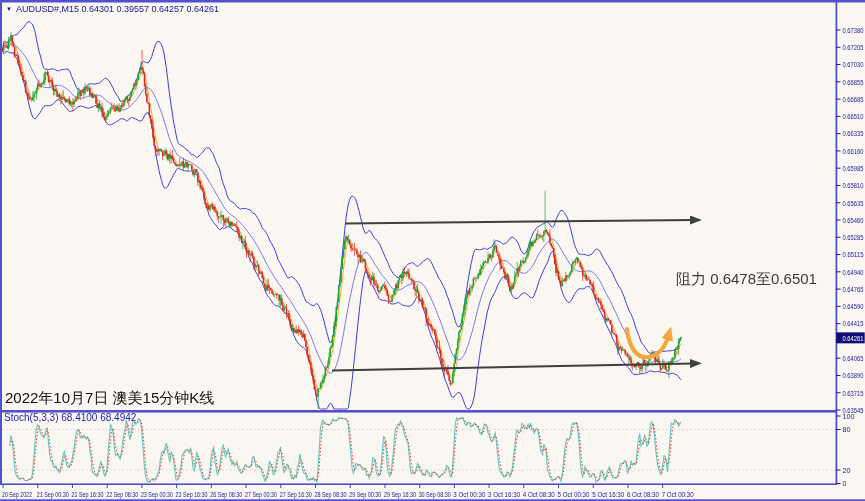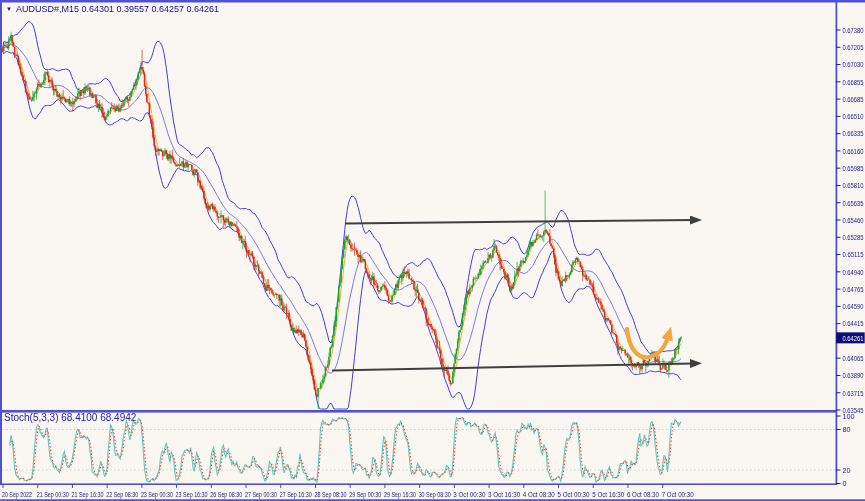--- a/index.html
+++ b/index.html
@@ -1277,14 +1277,16 @@
       </g>
       <g fill="none">
         <line x1="345" y1="223.5" x2="693" y2="220" stroke="#3f3f3f" stroke-width="2" marker-end="url(#mG)"></line>
         <line x1="332" y1="370.5" x2="693" y2="363.5" stroke="#3f3f3f" stroke-width="2" marker-end="url(#mG)"></line>
         <path d="M627,329 C629,348 637,359 649,357 C659,355 665,347 668,337" stroke="#f3a73a" stroke-width="4.2" stroke-linecap="round" marker-end="url(#mO)"></path>
       </g>
     </svg>
   <div class="titlebar overlay">
     <span class="tri">▼</span><span>AUDUSD#,M15  0.64301 0.39557 0.64257 0.64261</span>
   </div>
+  <div class="ann res overlay">阻力 0.6478至0.6501</div>
+  <div class="datenote overlay">2022年10月7日 澳美15分钟K线</div>
   <div class="stochlabel overlay">Stoch(5,3,3) 68.4100 68.4942</div>
 </div>
 
 </body></html>

